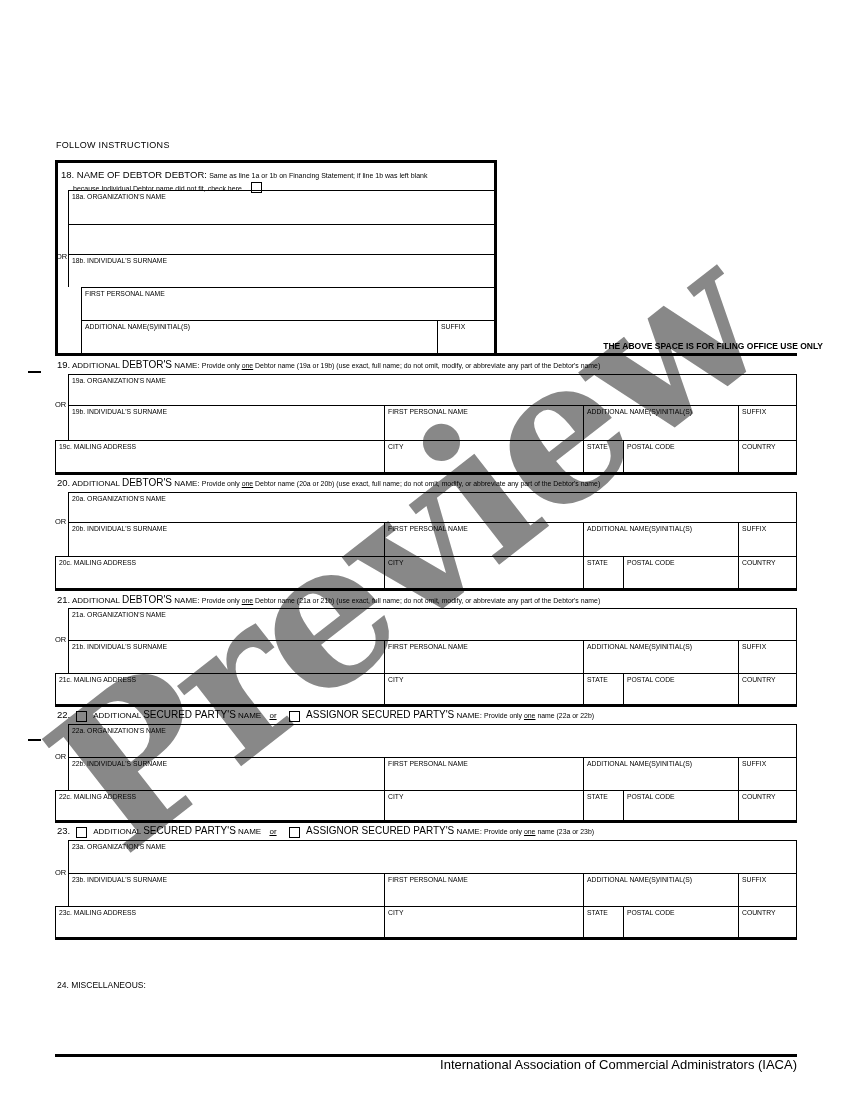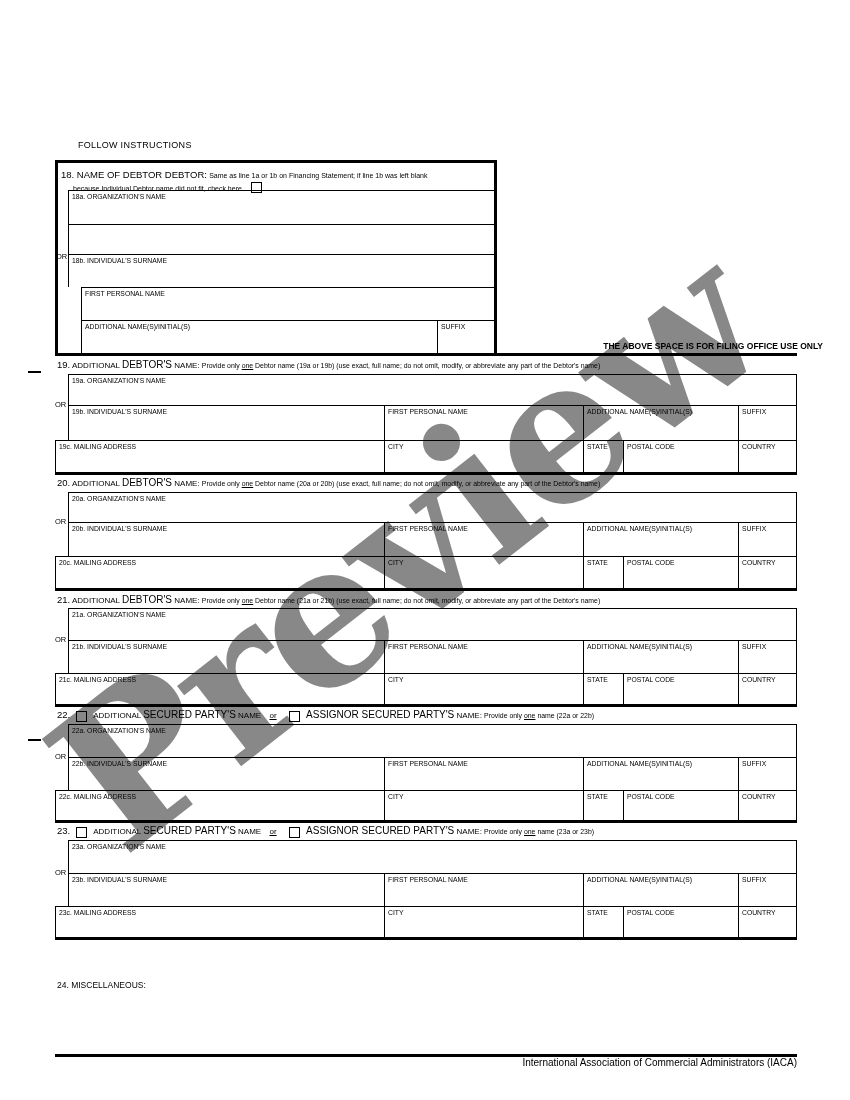--- a/index.html
+++ b/index.html
@@ -2,40 +2,40 @@
 <html><head>
 <meta charset="utf-8">
 <style>
   html,body{margin:0;padding:0;background:#ffffff;}
   .page{position:relative;width:850px;height:1100px;background:#ffffff;overflow:hidden;
         font-family:"Liberation Sans","DejaVu Sans",sans-serif;color:#000;}
   .abs{position:absolute;}
   
   .title-main{font-size:15.5px;font-weight:bold;letter-spacing:.2px;}
   .title-sec{font-size:18px;font-weight:bold;letter-spacing:.2px;}
-  .subtitle{font-size:9px;letter-spacing:.3px;margin-left:22px;}
+  .subtitle{font-size:9px;letter-spacing:.3px;}
   
   .shead{font-size:8px;white-space:nowrap;}
   .shead .num{font-size:9.5px;}
   .shead .lg{font-size:10px;}
   .shead .sm{font-size:8px;margin-top:24px;}
   .shead .instr{font-size:6.9px;}
   .u{text-decoration:underline;}
   
   .cell{position:absolute;box-sizing:border-box;border-top:1px solid #000;border-left:1px solid #000;
         padding:2px 0 0 3px;font-size:6.8px;line-height:1.15;white-space:nowrap;overflow:hidden;background:transparent;}
   .rb{border-right:1px solid #000;}
   .thick{position:absolute;left:55px;width:742px;height:3px;background:#000;}
   .orlab{position:absolute;font-size:7.5px;}
   .cb{display:inline-block;width:11px;height:11px;border:1.4px solid #000;vertical-align:-2px;background:#fff;box-sizing:border-box;}
   .cb2{position:relative;top:2px;margin:0 4px;}
   .s18box{position:absolute;left:55px;top:160px;width:442px;height:193px;box-sizing:border-box;
           border-top:3px solid #000;border-left:3px solid #000;border-right:3px solid #000;}
   .note{font-size:8.5px;font-weight:bold;}
-  .foot{font-size:10px;}
+  .foot{font-size:13px;}
   .regmark{position:absolute;width:13px;height:2px;background:#000;}
   .watermark{position:absolute;left:405px;top:550px;transform:translate(-50%,-50%) rotate(-38deg);
              font-family:"DejaVu Serif","Liberation Serif",serif;font-weight:bold;font-size:198px;
              color:#6e6e6e;opacity:.82;mix-blend-mode:multiply;letter-spacing:-6px;white-space:nowrap;
              pointer-events:none;z-index:50;}
 </style>
 </head>
 <body>
 
 <div class="page">

